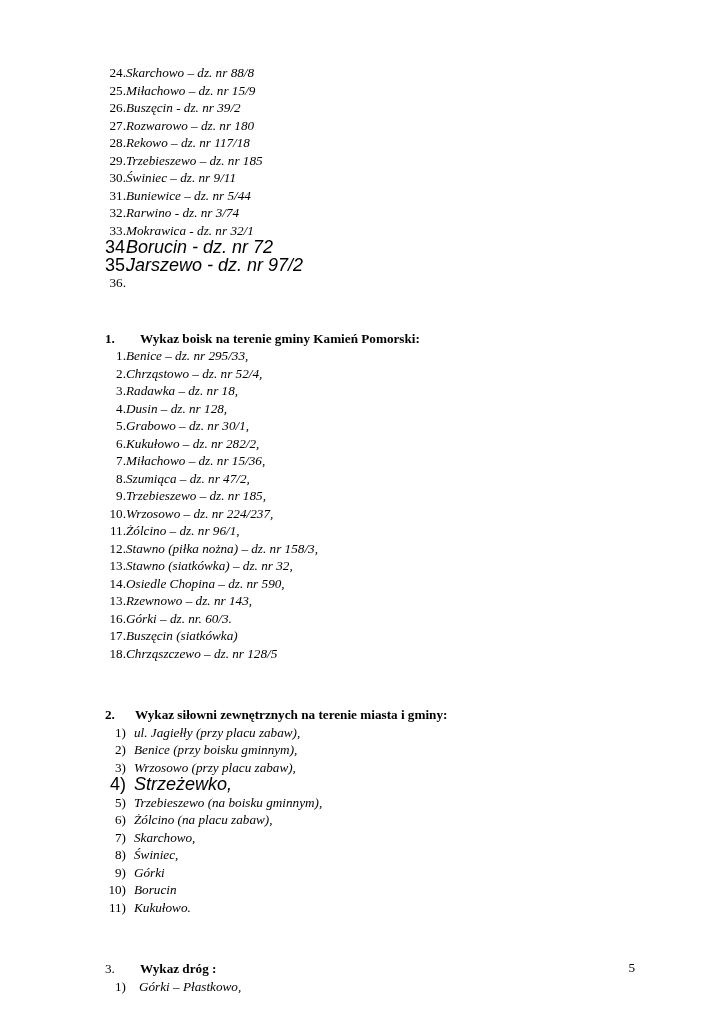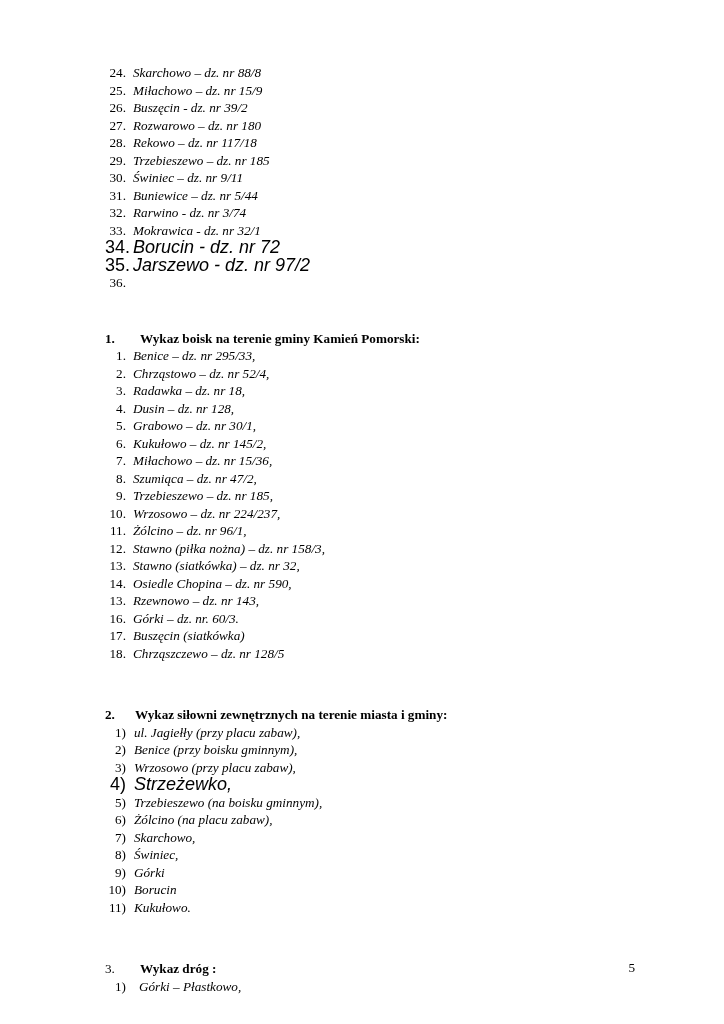--- a/index.html
+++ b/index.html
@@ -44,21 +44,21 @@
     text-align: right;
     white-space: pre;
   }
   .txt {
     flex: 0 1 auto;
     white-space: pre;
     font-style: italic;
   }
 
   
-  .w-dot .num   { width: 21px; margin-right: 7px; }
+  .w-dot .num   { width: 21px; }
   .w-paren .num { width: 21px; margin-right: 8px; }
   .w-paren-wide .num { width: 21px; margin-right: 13px; }
 
   
   .sans {
     font-family: "Liberation Sans", "DejaVu Sans", sans-serif;
     font-size: 18px;
   }
 
   
@@ -124,21 +124,21 @@
       <div class="heading tab-wide">
         <span class="h-num">1.</span>
         <span class="h-txt">Wykaz boisk na terenie gminy Kamień Pomorski:</span>
       </div>
       <div id="section-1-list">
           <div class="line w-dot"><span class="num">1.</span><span class="txt">Benice – dz. nr 295/33,</span></div>
           <div class="line w-dot"><span class="num">2.</span><span class="txt">Chrząstowo – dz. nr 52/4,</span></div>
           <div class="line w-dot"><span class="num">3.</span><span class="txt">Radawka – dz. nr 18,</span></div>
           <div class="line w-dot"><span class="num">4.</span><span class="txt">Dusin – dz. nr 128,</span></div>
           <div class="line w-dot"><span class="num">5.</span><span class="txt">Grabowo – dz. nr 30/1,</span></div>
-          <div class="line w-dot"><span class="num">6.</span><span class="txt">Kukułowo – dz. nr 145/2,</span></div>
+          <div class="line w-dot"><span class="num">6.</span><span class="txt">Kukułowo – dz. nr 282/2,</span></div>
           <div class="line w-dot"><span class="num">7.</span><span class="txt">Miłachowo – dz. nr 15/36,</span></div>
           <div class="line w-dot"><span class="num">8.</span><span class="txt">Szumiąca – dz. nr 47/2,</span></div>
           <div class="line w-dot"><span class="num">9.</span><span class="txt">Trzebieszewo – dz. nr 185,</span></div>
           <div class="line w-dot"><span class="num">10.</span><span class="txt">Wrzosowo – dz. nr 224/237,</span></div>
           <div class="line w-dot"><span class="num">11.</span><span class="txt">Żólcino – dz. nr 96/1,</span></div>
           <div class="line w-dot"><span class="num">12.</span><span class="txt">Stawno (piłka nożna) – dz. nr 158/3,</span></div>
           <div class="line w-dot"><span class="num">13.</span><span class="txt">Stawno (siatkówka) – dz. nr 32,</span></div>
           <div class="line w-dot"><span class="num">14.</span><span class="txt">Osiedle Chopina – dz. nr 590,</span></div>
           <div class="line w-dot"><span class="num">13.</span><span class="txt">Rzewnowo – dz. nr 143,</span></div>
           <div class="line w-dot"><span class="num">16.</span><span class="txt">Górki – dz. nr. 60/3.</span></div>

